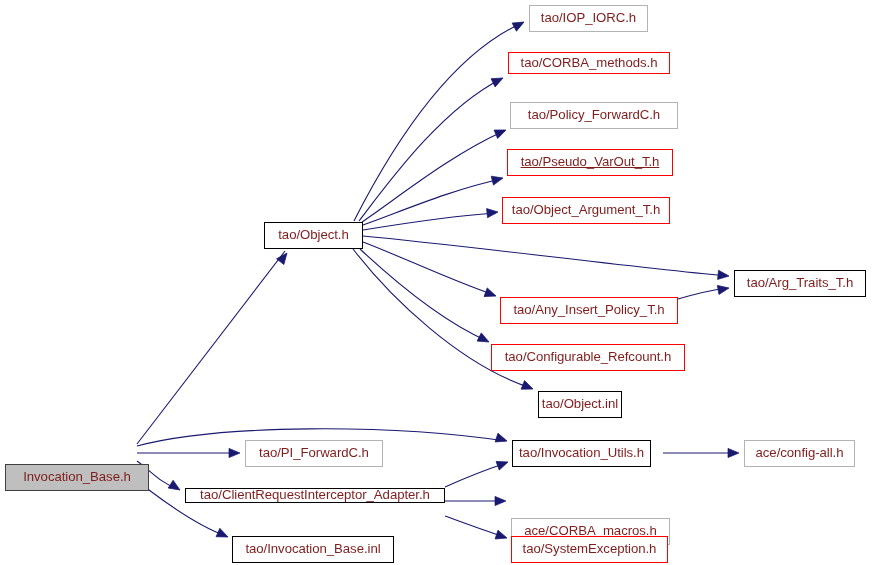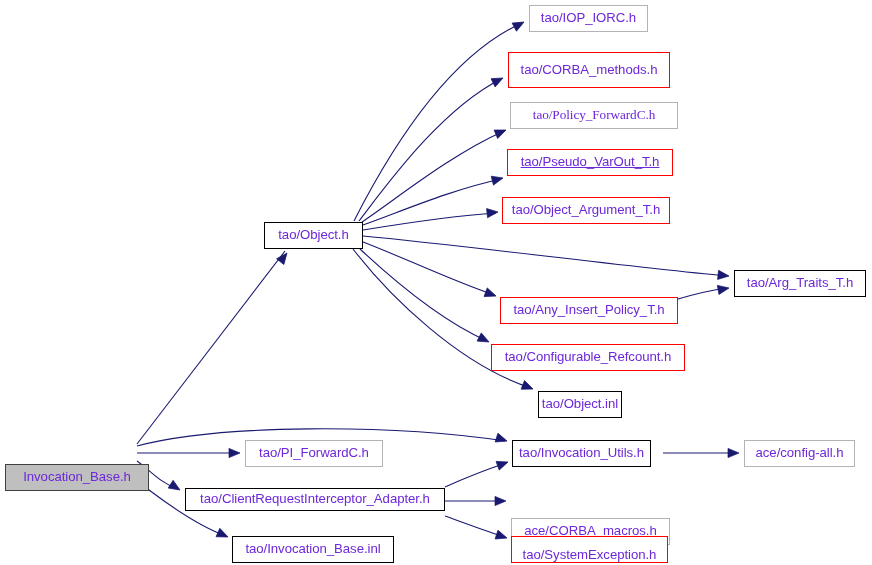--- a/index.html
+++ b/index.html
@@ -37,21 +37,21 @@
   .node-box {
     position: absolute;
     box-sizing: border-box;
     display: flex;
     align-items: center;
     justify-content: center;
     background: #ffffff;
     border: 1px solid #000000;
     white-space: nowrap;
     font-size: 13.2px;
-    color: #6d28d9;
+    color: #7f1d1d;
     letter-spacing: -0.05px;
   }
   .node-box.gray-border {
     border-color: #b3b3b3;
   }
   .node-box.red-border {
     border-color: #ff0000;
   }
   .node-box.black-border {
     border-color: #000000;
@@ -119,24 +119,24 @@
   <div id="node-layer">
       <div class="node-box root" style="left: 5px; top: 464px; width: 144px; height: 27px; text-align: right;">
         <span class="node-label">Invocation_Base.h</span>
       </div>
       <div class="node-box black-border" style="left: 264px; top: 222px; width: 99px; height: 27px;">
         <span class="node-label">tao/Object.h</span>
       </div>
       <div class="node-box gray-border" style="left: 529px; top: 5px; width: 119px; height: 27px;">
         <span class="node-label">tao/IOP_IORC.h</span>
       </div>
-      <div class="node-box red-border" style="left: 508px; top: 52px; width: 162px; height: 36px;">
+      <div class="node-box red-border" style="left: 508px; top: 52px; width: 162px; height: 22px;">
         <span class="node-label">tao/CORBA_methods.h</span>
       </div>
-      <div class="node-box gray-border" style="left: 510px; top: 102px; width: 168px; height: 27px; font-family: Liberation Serif, serif;">
+      <div class="node-box gray-border" style="left: 510px; top: 102px; width: 168px; height: 27px;">
         <span class="node-label">tao/Policy_ForwardC.h</span>
       </div>
       <div class="node-box red-border" style="left: 507px; top: 149px; width: 166px; height: 27px; text-decoration: underline;">
         <span class="node-label">tao/Pseudo_VarOut_T.h</span>
       </div>
       <div class="node-box red-border" style="left: 502px; top: 197px; width: 168px; height: 27px;">
         <span class="node-label">tao/Object_Argument_T.h</span>
       </div>
       <div class="node-box black-border" style="left: 734px; top: 270px; width: 132px; height: 27px;">
         <span class="node-label">tao/Arg_Traits_T.h</span>
@@ -152,27 +152,27 @@
       </div>
       <div class="node-box gray-border" style="left: 245px; top: 440px; width: 138px; height: 27px;">
         <span class="node-label">tao/PI_ForwardC.h</span>
       </div>
       <div class="node-box black-border" style="left: 512px; top: 440px; width: 139px; height: 27px;">
         <span class="node-label">tao/Invocation_Utils.h</span>
       </div>
       <div class="node-box gray-border" style="left: 744px; top: 440px; width: 111px; height: 27px;">
         <span class="node-label">ace/config-all.h</span>
       </div>
-      <div class="node-box black-border" style="left: 185px; top: 488px; width: 260px; height: 23px;">
+      <div class="node-box black-border" style="left: 185px; top: 488px; width: 260px; height: 15px;">
         <span class="node-label">tao/ClientRequestInterceptor_Adapter.h</span>
       </div>
       <div class="node-box gray-border" style="left: 511px; top: 488px; width: 159px; height: 27px; margin-top: 30px;">
         <span class="node-label">ace/CORBA_macros.h</span>
       </div>
       <div class="node-box black-border" style="left: 232px; top: 536px; width: 162px; height: 27px;">
         <span class="node-label">tao/Invocation_Base.inl</span>
       </div>
-      <div class="node-box red-border" style="left: 511px; top: 536px; width: 157px; height: 27px; align-items: flex-end;">
+      <div class="node-box red-border" style="left: 511px; top: 536px; width: 157px; height: 27px;">
         <span class="node-label">tao/SystemException.h</span>
       </div>
     </div>
 
 </div>
 
 </body></html>

